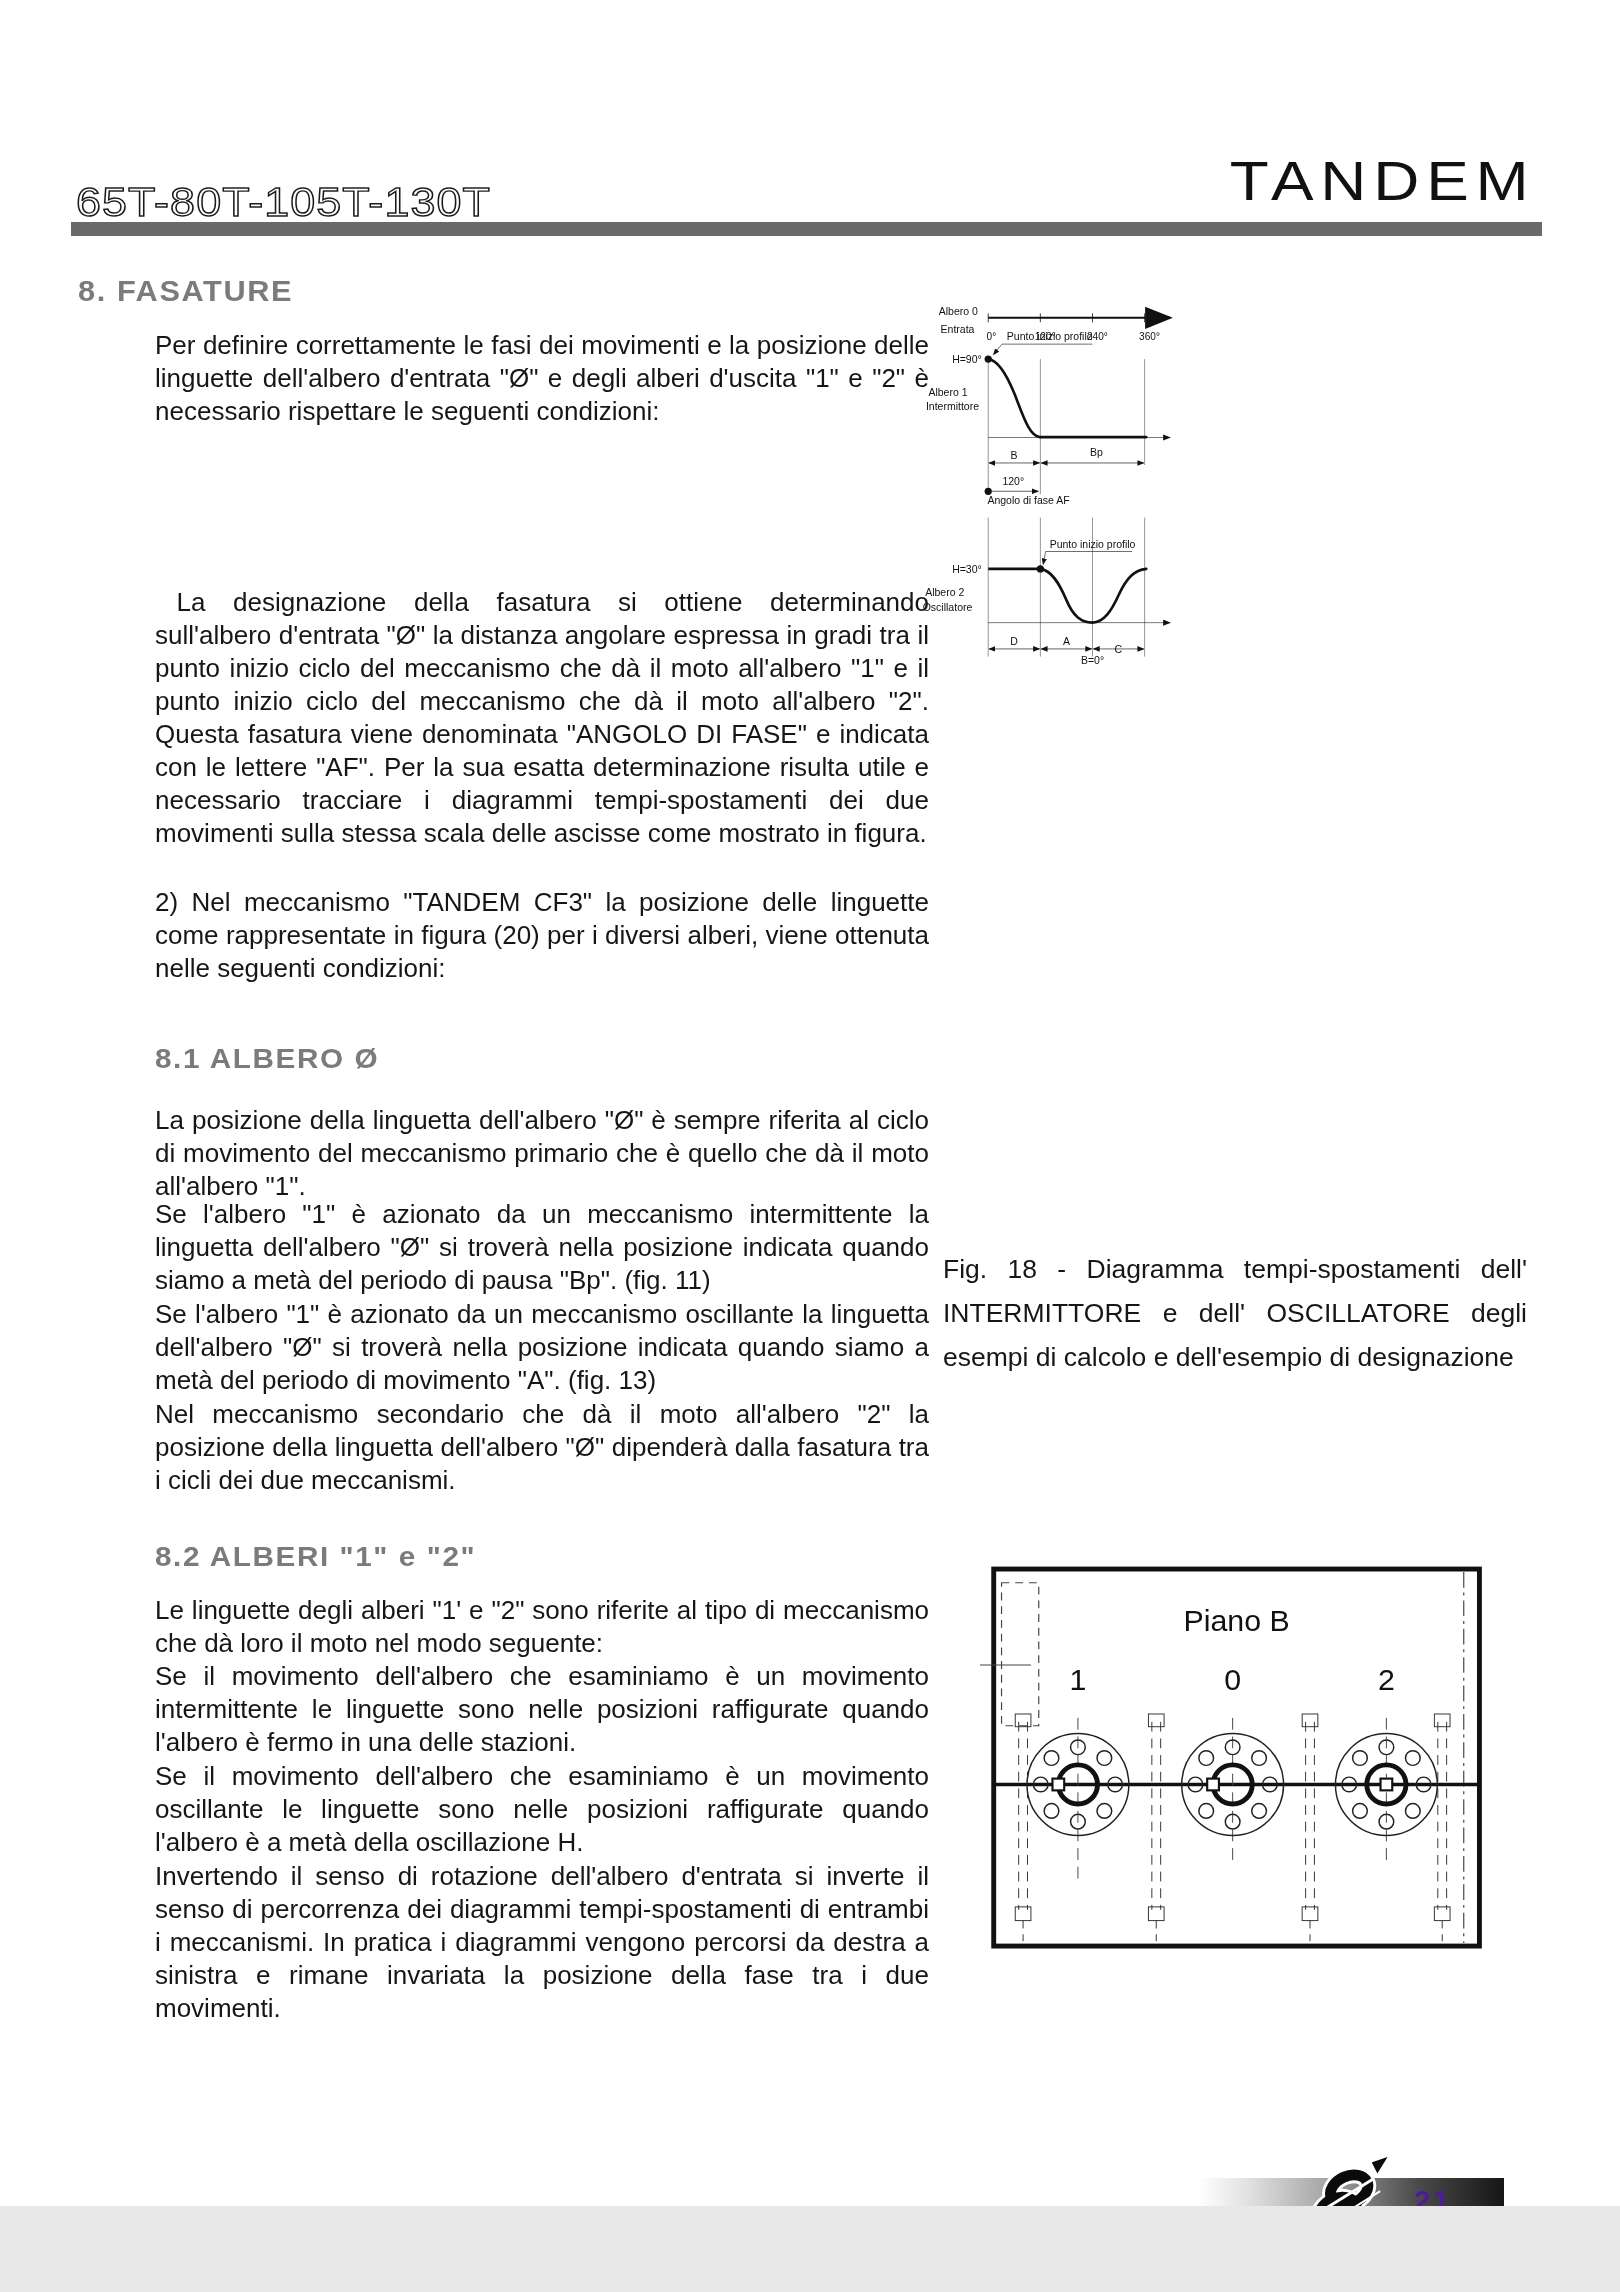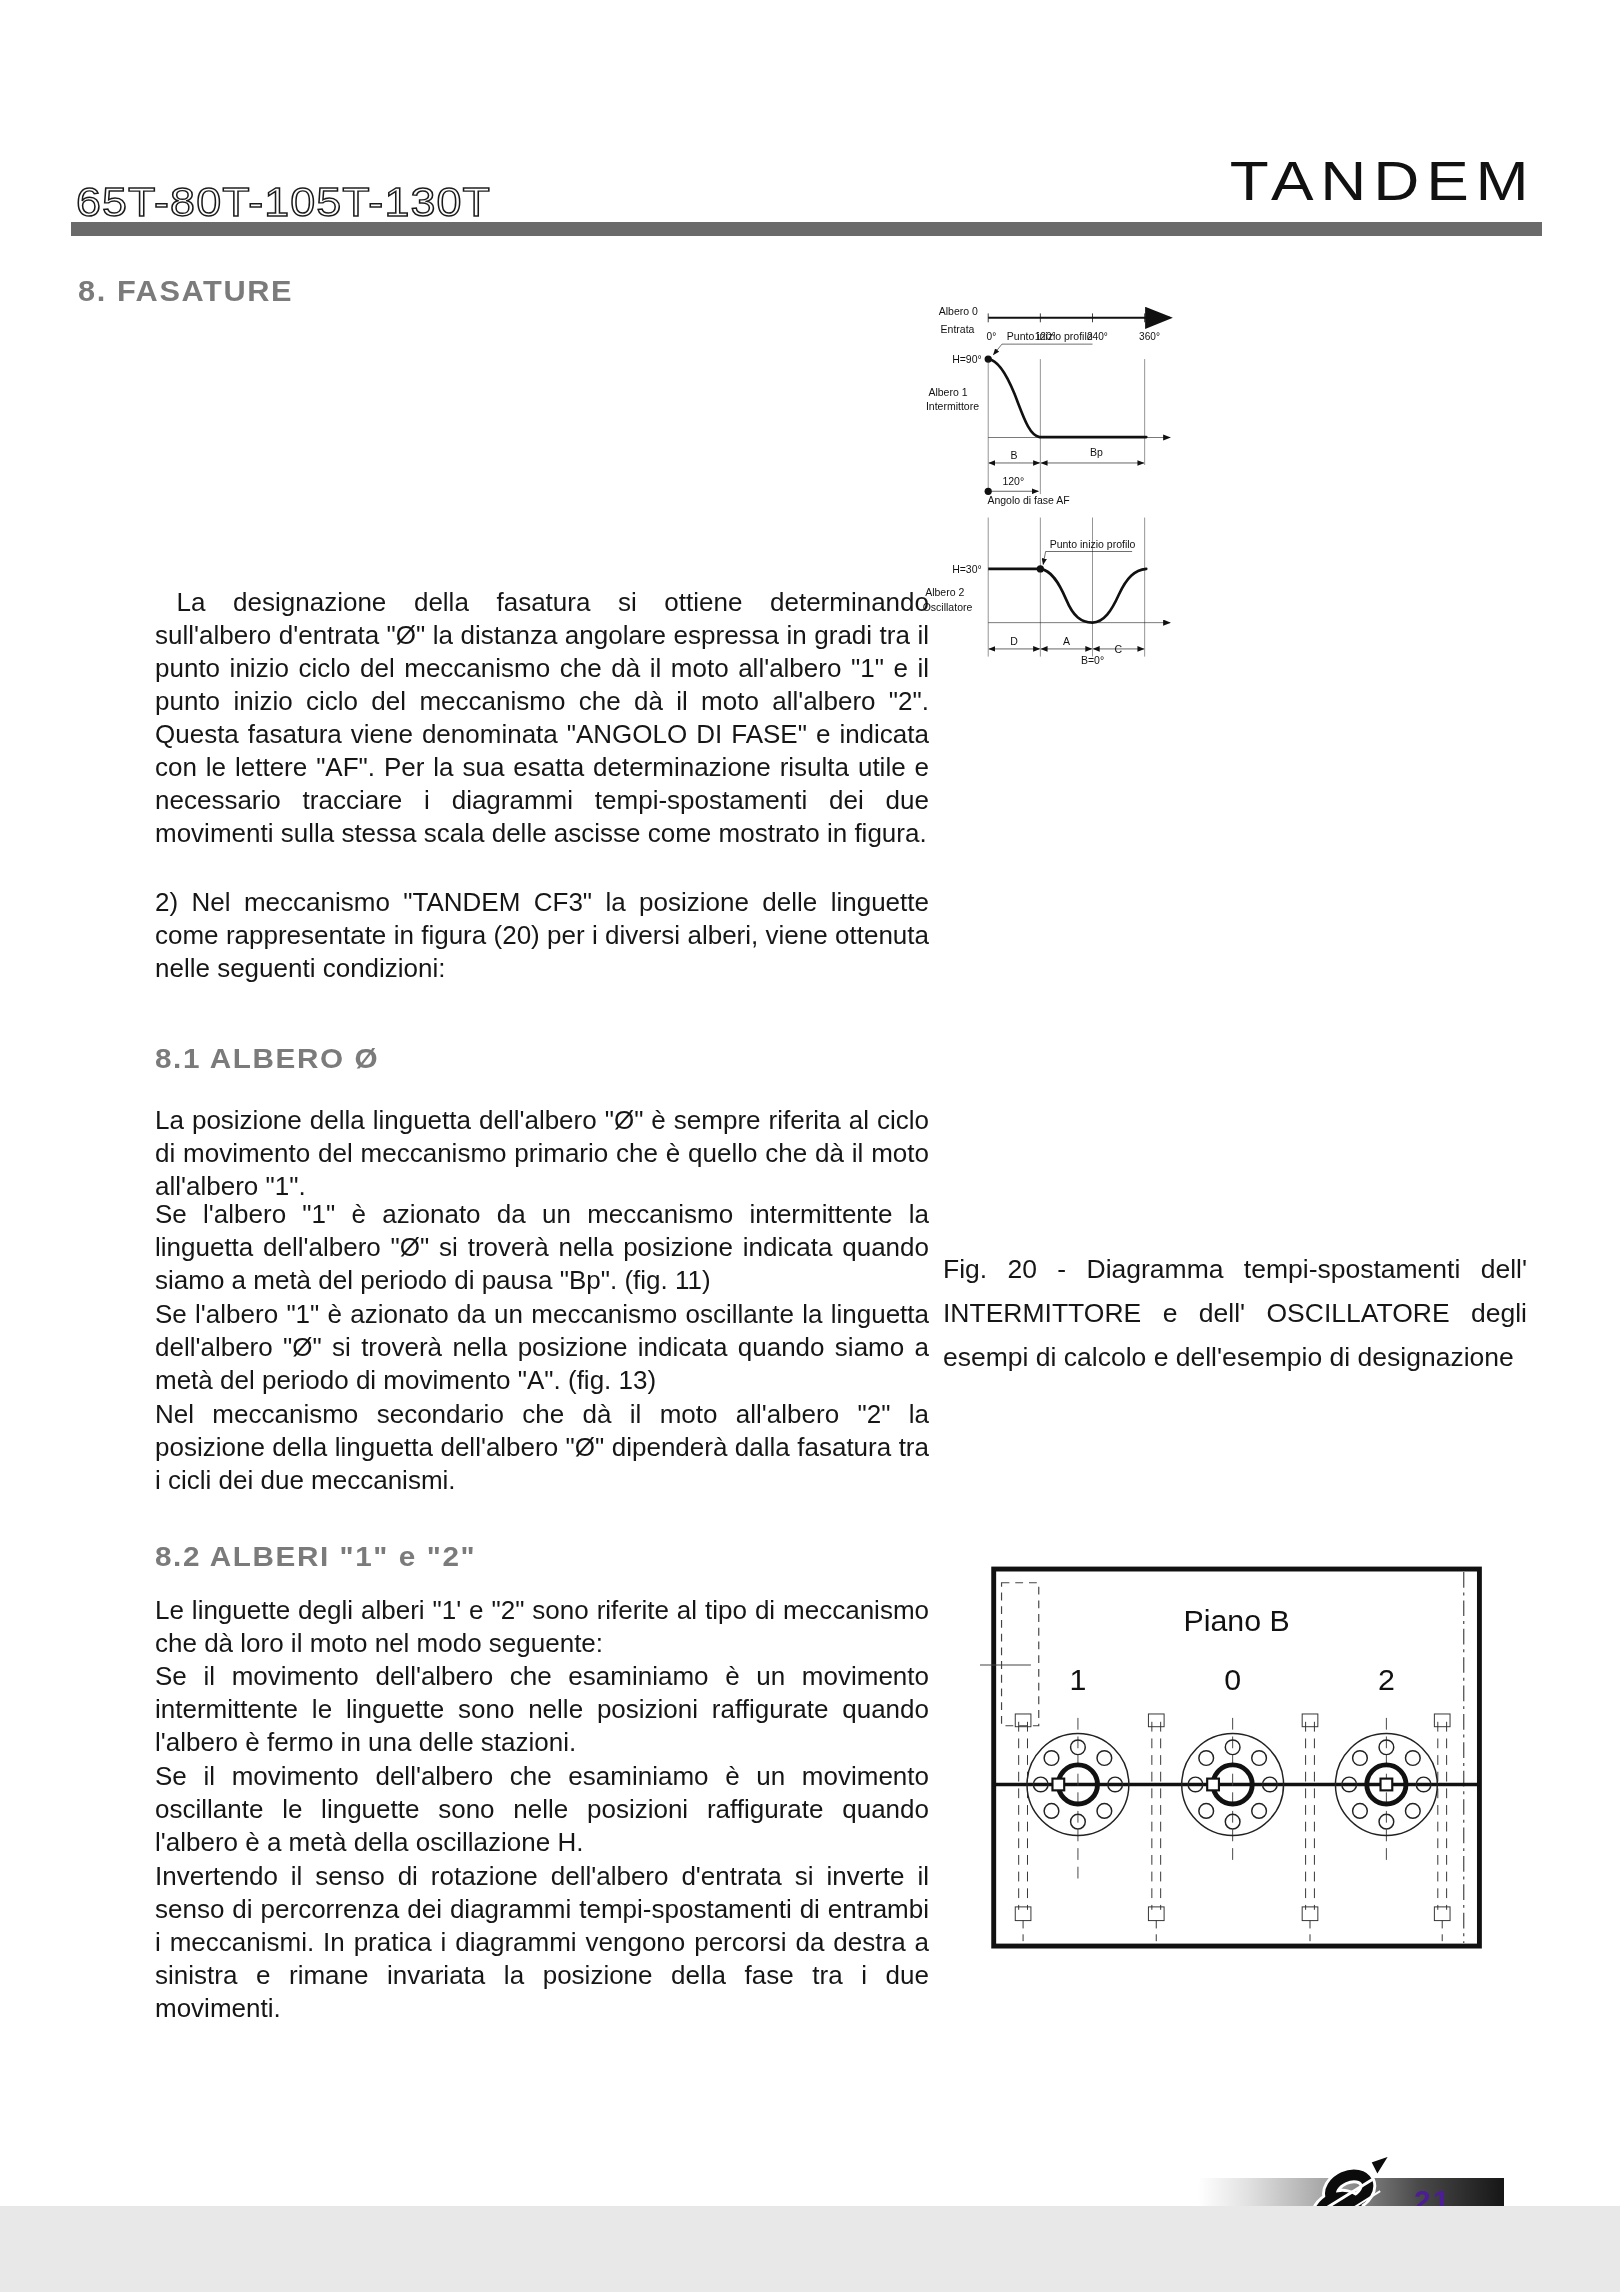--- a/index.html
+++ b/index.html
@@ -34,20 +34,21 @@
 </head>
 <body>
 
 <div class="page">
 
   <div class="abs models">65T-80T-105T-130T</div>
   <div class="abs brand">TANDEM</div>
   <div class="abs hrule"></div>
 
   <div class="abs h1">8. FASATURE</div>
+  <div class="abs body" style="top:329px">Per definire correttamente le fasi dei movimenti e la posizione delle linguette dell'albero d'entrata "Ø" e degli alberi d'uscita "1" e "2" è necessario rispettare le seguenti condizioni:</div>
   <div class="abs body indent" style="top:586px">La designazione della fasatura si ottiene determinando sull'albero d'entrata "Ø" la distanza angolare espressa in gradi tra il punto inizio ciclo del meccanismo che dà il moto all'albero "1" e il punto inizio ciclo del meccanismo che dà il moto all'albero "2". Questa fasatura viene denominata "ANGOLO DI FASE" e indicata con le lettere "AF". Per la sua esatta determinazione risulta utile e necessario tracciare i diagrammi tempi-spostamenti dei due movimenti sulla stessa scala delle ascisse come mostrato in figura.</div>
   <div class="abs body" style="top:886px">2) Nel meccanismo "TANDEM CF3" la posizione delle linguette come rappresentate in figura (20) per i diversi alberi, viene ottenuta nelle seguenti condizioni:</div>
 
   <div class="abs h2" style="left:155px;top:1043px">8.1 ALBERO Ø</div>
   <div class="abs body" style="top:1104px">La posizione della linguetta dell'albero "Ø" è sempre riferita al ciclo di movimento del meccanismo primario che è quello che dà il moto all'albero "1".</div>
   <div class="abs body" style="top:1198px">Se l'albero "1" è azionato da un meccanismo intermittente la linguetta dell'albero "Ø" si troverà nella posizione indicata quando siamo a metà del periodo di pausa "Bp". (fig. 11)</div>
   <div class="abs body" style="top:1298px">Se l'albero "1" è azionato da un meccanismo oscillante la linguetta dell'albero "Ø" si troverà nella posizione indicata quando siamo a metà del periodo di movimento "A". (fig. 13)</div>
   <div class="abs body" style="top:1398px">Nel meccanismo secondario che dà il moto all'albero "2" la posizione della linguetta dell'albero "Ø" dipenderà dalla fasatura tra i cicli dei due meccanismi.</div>
 
   <div class="abs h2" style="left:155px;top:1541px">8.2 ALBERI "1" e "2"</div>
@@ -132,21 +133,21 @@
       <line x1="1237" y1="1178" x2="1362" y2="1178" stroke="#111" stroke-width="1.6" marker-start="url(#arr)" marker-end="url(#arr)"></line>
       <line x1="1366" y1="1178" x2="1491" y2="1178" stroke="#111" stroke-width="1.6" marker-start="url(#arr)" marker-end="url(#arr)"></line>
     </g>
     <text x="1170" y="1168" text-anchor="middle">D</text>
     <text x="1300" y="1168" text-anchor="middle">A</text>
     <text x="1428" y="1188" text-anchor="middle">C</text>
     <text x="1364" y="1215" text-anchor="middle">B=0°</text>
     </svg>
   </svg>
 
-  <div class="abs cap" style="top:1247px;line-height:44px">Fig. 20 - Diagramma tempi-spostamenti dell' INTERMITTORE e dell' OSCILLATORE degli esempi di calcolo e dell'esempio di designazione</div>
+  <div class="abs cap" style="top:1247px;line-height:44px">Fig. 18 - Diagramma tempi-spostamenti dell' INTERMITTORE e dell' OSCILLATORE degli esempi di calcolo e dell'esempio di designazione</div>
 
   <svg class="abs" style="left:980px;top:1554px" width="519" height="412" viewBox="1000 1585 530 420">
     <rect x="1014" y="1600" width="496" height="385" fill="none" stroke="#111" stroke-width="5"></rect>
     <text class="big" x="1262" y="1663" text-anchor="middle">Piano  B</text>
     <text class="big" x="1100" y="1724" text-anchor="middle">1</text>
     <text class="big" x="1258" y="1724" text-anchor="middle">0</text>
     <text class="big" x="1415" y="1724" text-anchor="middle">2</text>
 
     <g stroke="#444" stroke-width="1.2" fill="none">
       <rect x="1022" y="1614" width="38" height="146" stroke-dasharray="8 6"></rect>

